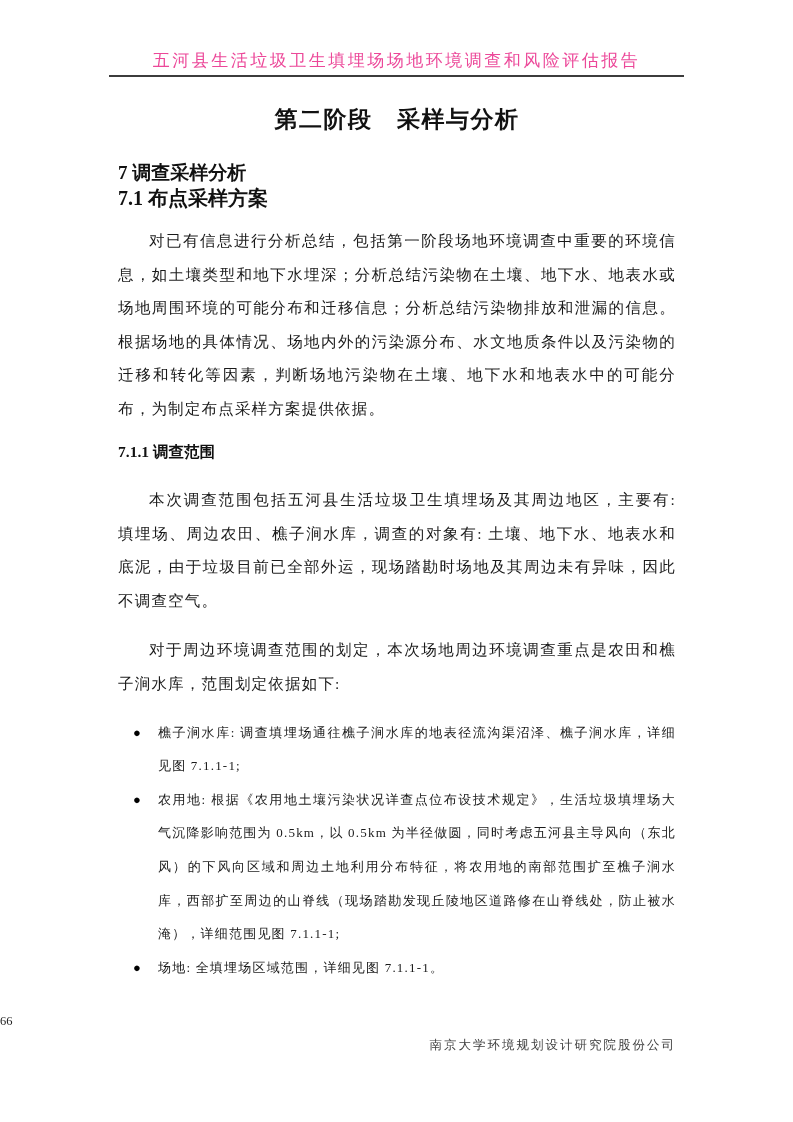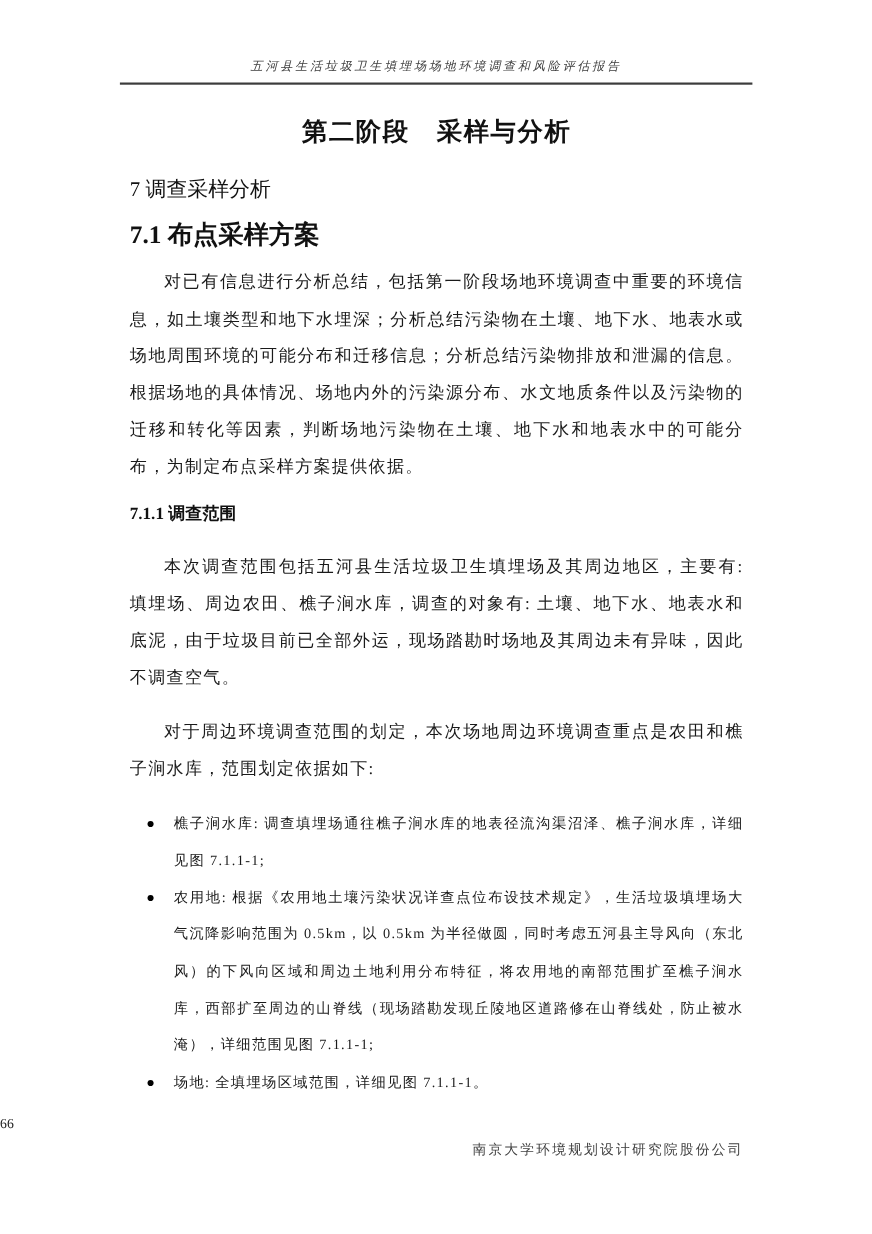--- a/index.html
+++ b/index.html
@@ -20,26 +20,25 @@
 
   
   .doc-header {
     position: absolute;
     top: 52px;
     left: 109px;
     width: 575px;
     text-align: center;
   }
   .doc-header-title {
-    font-size: 11px;
+    font-size: 17px;
     letter-spacing: 2.5px;
-    color: #404040;
+    color: #ec4899;
     line-height: 18px;
     white-space: nowrap;
-    font-style: italic;
   }
   .doc-header-rule {
     margin-top: 5px;
     height: 2px;
     background: #3c3c3c;
   }
 
   
   .content {
     position: absolute;
@@ -52,27 +51,27 @@
     font-size: 23px;
     font-weight: bold;
     letter-spacing: 1.5px;
     line-height: 34px;
     color: #111111;
     font-family: Liberation Mono, monospace;
   }
   .h1 {
     margin-top: 22px;
     font-size: 19px;
-    font-weight: normal;
+    font-weight: bold;
     line-height: 26px;
     color: #111111;
   }
   .h2 {
-    margin-top: 16px;
-    font-size: 23px;
+    margin-top: 0;
+    font-size: 20px;
     font-weight: bold;
     line-height: 24px;
     color: #111111;
   }
   .h3 {
     margin-top: 7px;
     font-size: 15.5px;
     font-weight: bold;
     line-height: 22px;
     color: #111111;

